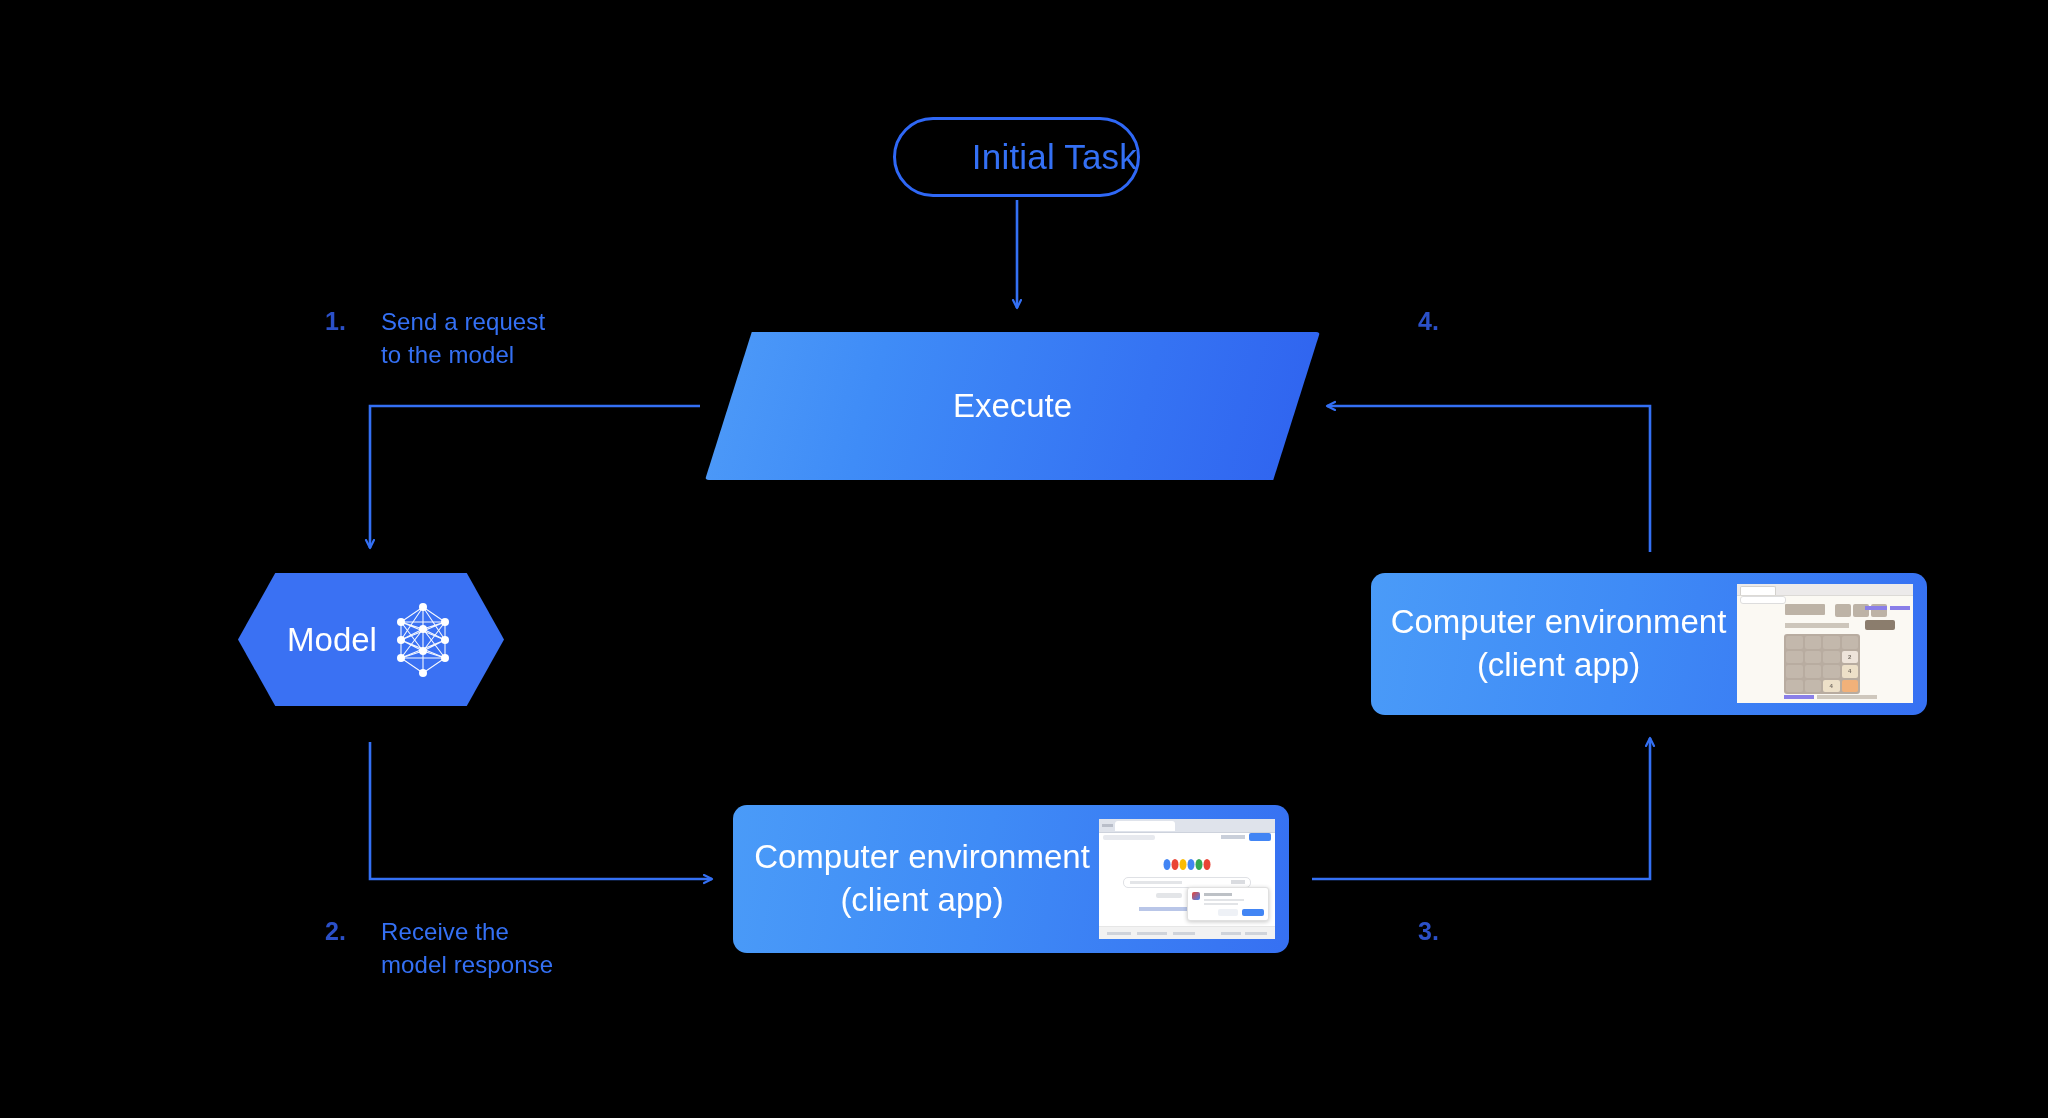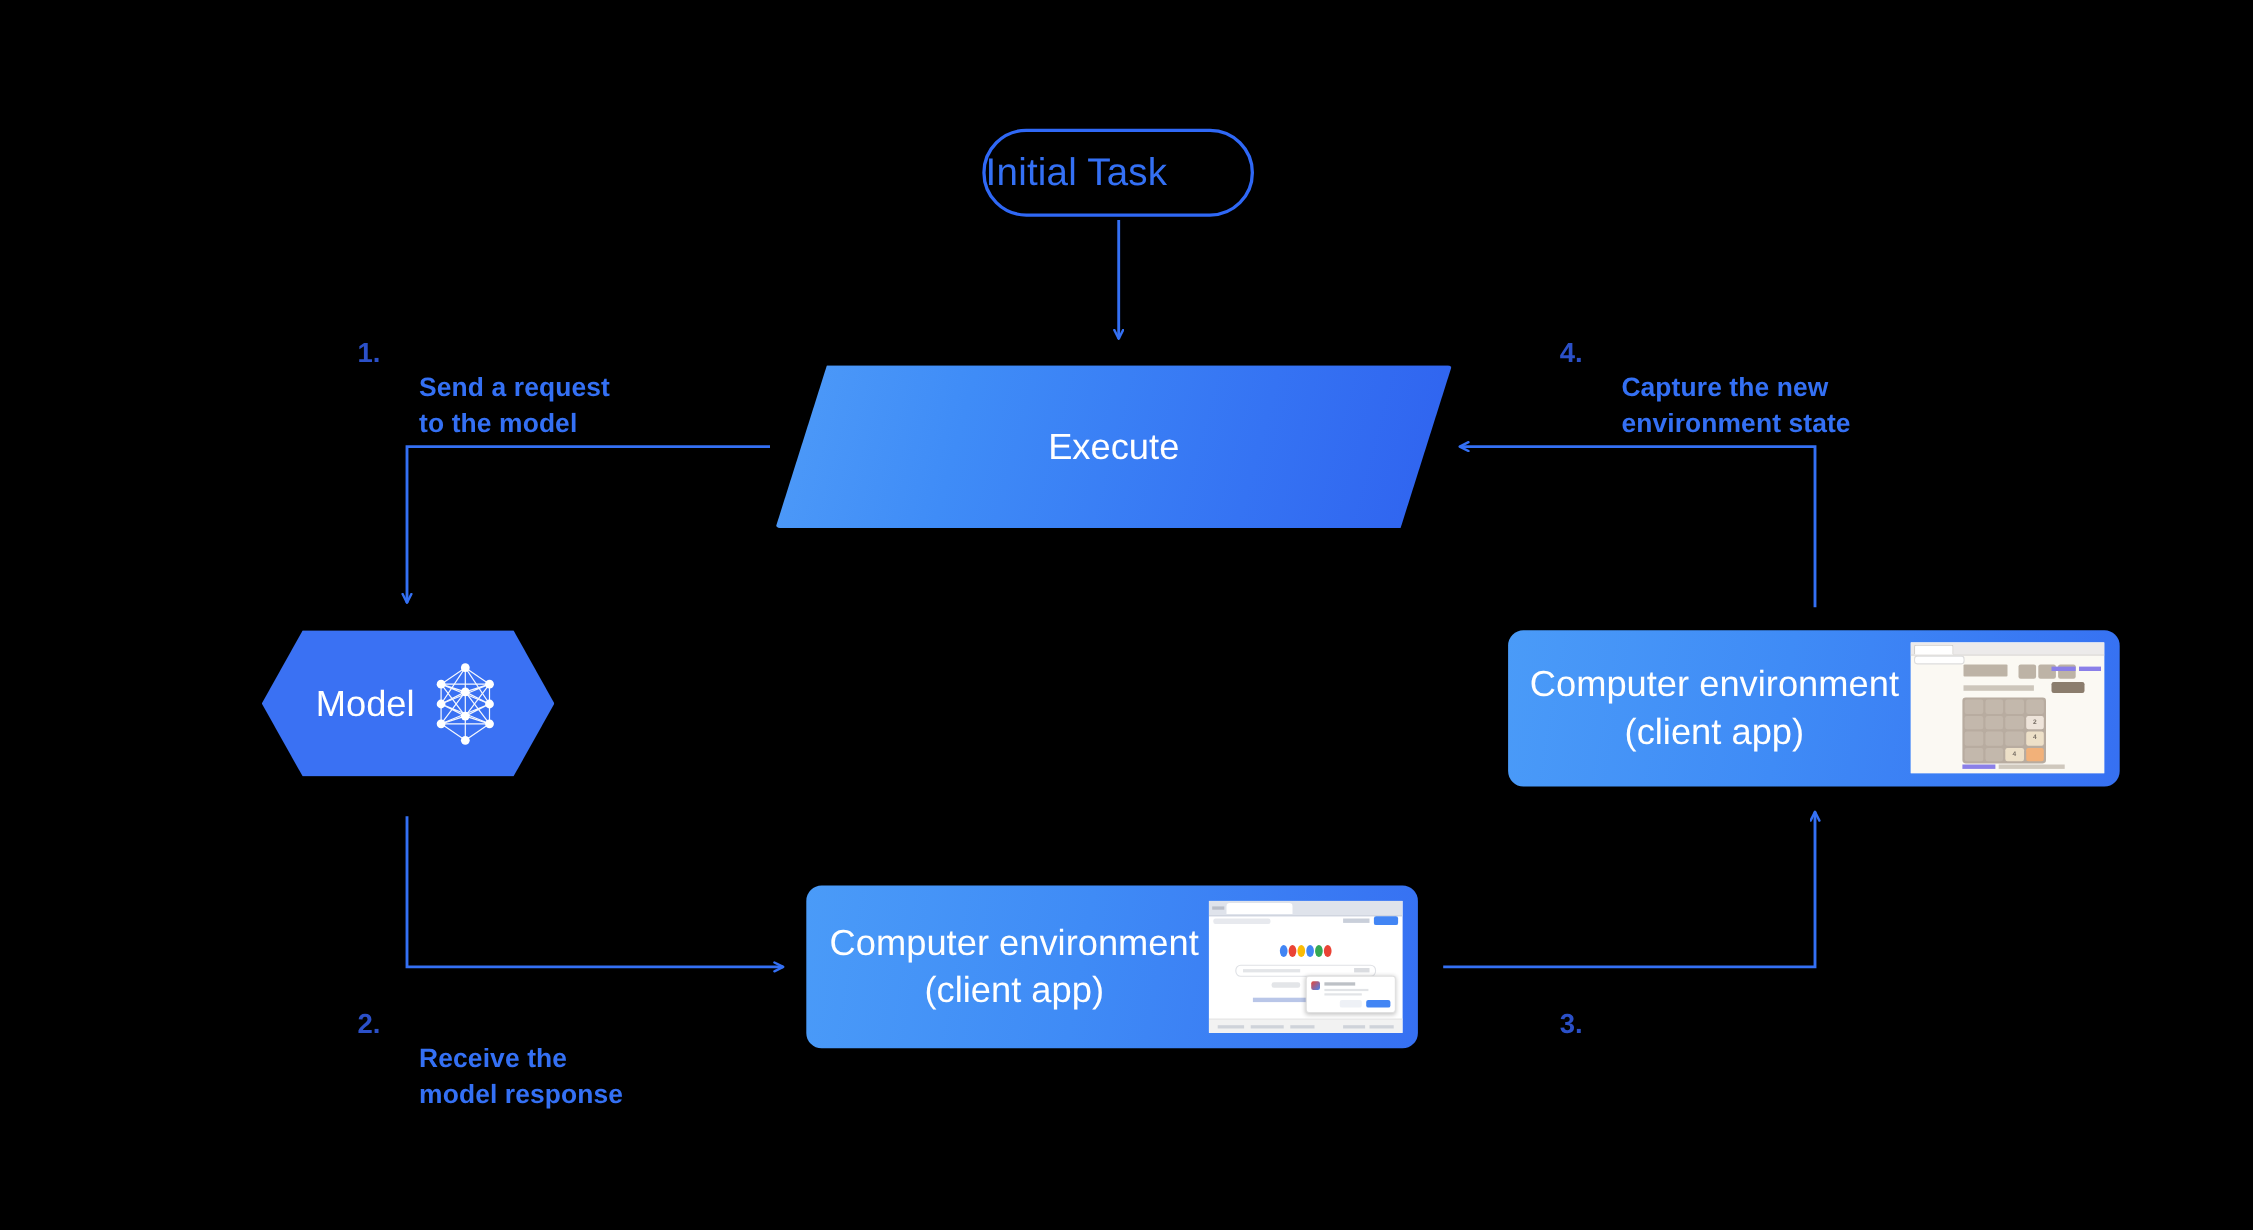--- a/index.html
+++ b/index.html
@@ -7,21 +7,21 @@
        font-family:"Liberation Sans","DejaVu Sans",sans-serif;}
 
   #stage{position:absolute;inset:0;width:2048px;height:1118px;}
 
   svg.wires{position:absolute;left:0;top:0;width:2048px;height:1118px;
             pointer-events:none;overflow:visible;}
 
   
   .pill{position:absolute;left:893px;top:117px;width:247px;height:80px;
         border:3px solid #2f68f6;border-radius:42px;background:transparent;
-        display:flex;align-items:center;justify-content:flex-start;box-sizing:border-box;}
+        display:flex;align-items:center;justify-content:flex-end;box-sizing:border-box;}
   .pill span{color:#3470f4;font-size:35px;letter-spacing:.2px;}
 
   
   .para-wrap{position:absolute;left:705px;top:332px;width:615px;height:148px;}
   .para{position:absolute;inset:0;
         background:linear-gradient(105deg,#4e9bf8 0%,#3f8cf7 28%,#3573f3 70%,#2f62ef 100%);
         clip-path:polygon(7.6% 0%, 100% 0%, 92.4% 100%, 0% 100%);
         border-radius:4px;}
   .para-txt{position:absolute;inset:0;display:flex;flex-direction:column;
             align-items:center;justify-content:center;color:#fff;font-size:33px;
@@ -49,22 +49,22 @@
   #card-right .thumb{right:14px;top:11px;width:176px;height:119px;}
 
   #card-bottom{left:733px;top:805px;width:556px;height:148px;}
   #card-bottom .ctext{width:362px;left:8px;}
   #card-bottom .thumb{right:14px;top:14px;width:176px;height:120px;}
 
   
   .step{position:absolute;display:flex;align-items:flex-start;}
   .step .num{color:#2b50c8;font-size:25px;font-weight:bold;width:56px;
              flex:0 0 56px;line-height:1.35;}
-  .step .txt{color:#3470f4;font-size:24px;font-weight:bold;line-height:1.38;
-             white-space:pre-line;letter-spacing:.1px;margin-top:31px;}
+  .step .txt{color:#3470f4;font-size:24px;font-weight:normal;line-height:1.38;
+             white-space:pre-line;letter-spacing:.1px;}
   #step1{left:325px;top:305px;}
   #step4{left:1418px;top:305px;}
   #step2{left:325px;top:915px;}
   #step3{left:1418px;top:915px;}
 
   
   .g2048{position:absolute;inset:0;background:#fbf9f3;}
   .g2048 .topbar{position:absolute;left:0;top:0;right:0;height:11px;background:#eceaea;
                  border-bottom:1px solid #dcdad6;}
   .g2048 .tab{position:absolute;left:3px;top:2px;width:34px;height:8px;background:#fff;
@@ -286,22 +286,20 @@
     </div>
   </div>
 
   <div class="step" id="step1">
     <div class="num">1.</div>
     <div class="txt">Send a request
 to the model</div>
   </div>
   <div class="step" id="step4">
     <div class="num">4.</div>
-    <div class="txt">Capture the new
-environment state</div>
   </div>
   <div class="step" id="step2">
     <div class="num">2.</div>
     <div class="txt">Receive the
 model response</div>
   </div>
   <div class="step" id="step3">
     <div class="num">3.</div>
   </div>
 

